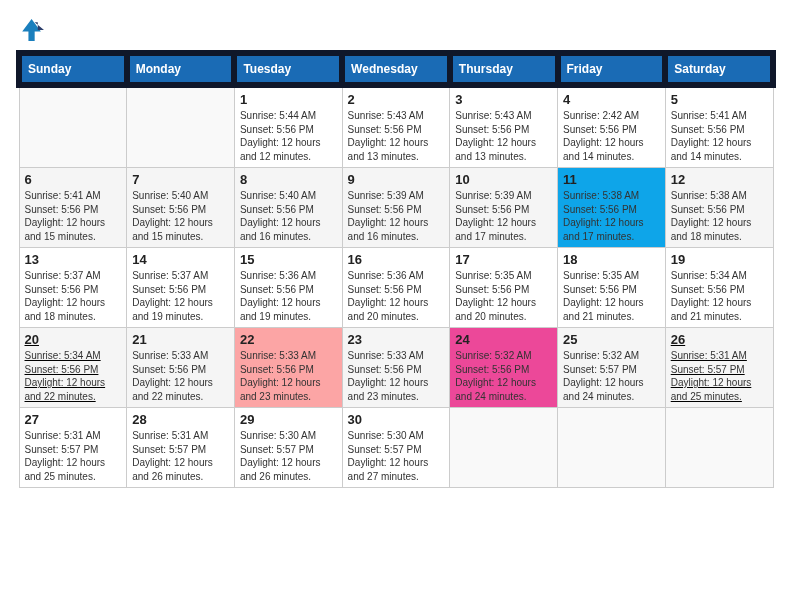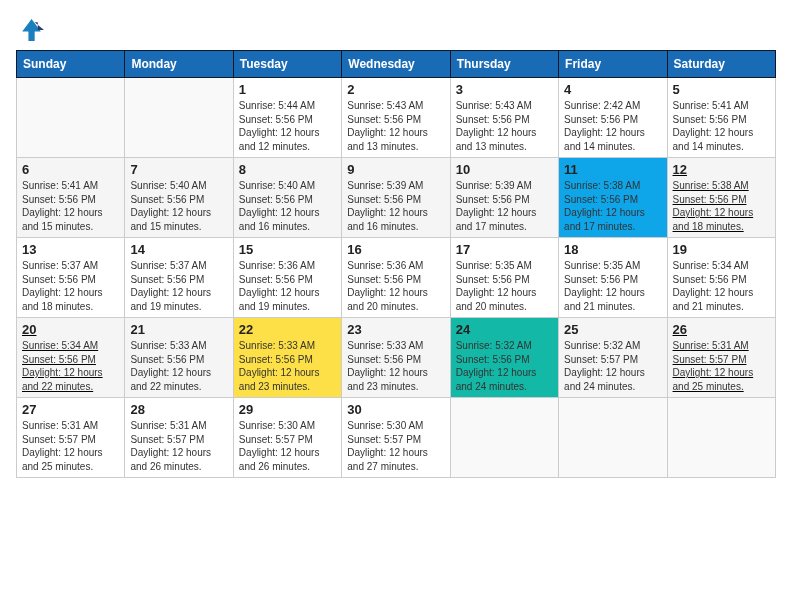--- a/index.html
+++ b/index.html
@@ -50,21 +50,21 @@
       border-collapse: collapse;
       margin-top: 6px;
       font-size: 11px;
     }
     .calendar th {
       background-color: #1a6bb5;
       color: #fff;
       text-align: left;
       padding: 6px 6px;
       font-size: 12px;
-      border: 1px solid #0f172a;
+      border: 6px solid #0f172a;
     }
     .calendar td {
       border: 1px solid #ccc;
       vertical-align: top;
       padding: 4px 5px;
       height: 80px;
       width: 107px;
       background: #fff;
     }
     .calendar tr:nth-child(even) td {
@@ -184,21 +184,21 @@
           <div class="cell-text" style="white-space: pre-line;">Sunrise: 5:39 AM
 Sunset: 5:56 PM
 Daylight: 12 hours and 17 minutes.</div>
         </td>
         <td style="background: #0ea5e9;">
           <div class="day-number">11</div>
           <div class="cell-text" style="white-space: pre-line;">Sunrise: 5:38 AM
 Sunset: 5:56 PM
 Daylight: 12 hours and 17 minutes.</div>
         </td>
-        <td style="background: rgb(245, 245, 245); text-decoration: underline;">
+        <td style="background: rgb(245, 245, 245);">
           <div class="day-number">12</div>
           <div class="cell-text" style="white-space: pre-line;">Sunrise: 5:38 AM
 Sunset: 5:56 PM
 Daylight: 12 hours and 18 minutes.</div>
         </td>
       </tr>
       <tr>
         <td>
           <div class="day-number">13</div>
           <div class="cell-text" style="white-space: pre-line;">Sunrise: 5:37 AM
@@ -248,33 +248,33 @@
           <div class="cell-text" style="white-space: pre-line;">Sunrise: 5:34 AM
 Sunset: 5:56 PM
 Daylight: 12 hours and 22 minutes.</div>
         </td>
         <td style="background: rgb(245, 245, 245);">
           <div class="day-number">21</div>
           <div class="cell-text" style="white-space: pre-line;">Sunrise: 5:33 AM
 Sunset: 5:56 PM
 Daylight: 12 hours and 22 minutes.</div>
         </td>
-        <td style="background: #fde047;">
+        <td style="background: #fca5a5;">
           <div class="day-number">22</div>
           <div class="cell-text" style="white-space: pre-line;">Sunrise: 5:33 AM
 Sunset: 5:56 PM
 Daylight: 12 hours and 23 minutes.</div>
         </td>
         <td style="background: rgb(245, 245, 245);">
           <div class="day-number">23</div>
           <div class="cell-text" style="white-space: pre-line;">Sunrise: 5:33 AM
 Sunset: 5:56 PM
 Daylight: 12 hours and 23 minutes.</div>
         </td>
-        <td style="background: #14b8a6;">
+        <td style="background: #ec4899;">
           <div class="day-number">24</div>
           <div class="cell-text" style="white-space: pre-line;">Sunrise: 5:32 AM
 Sunset: 5:56 PM
 Daylight: 12 hours and 24 minutes.</div>
         </td>
         <td style="background: rgb(245, 245, 245);">
           <div class="day-number">25</div>
           <div class="cell-text" style="white-space: pre-line;">Sunrise: 5:32 AM
 Sunset: 5:57 PM
 Daylight: 12 hours and 24 minutes.</div>

